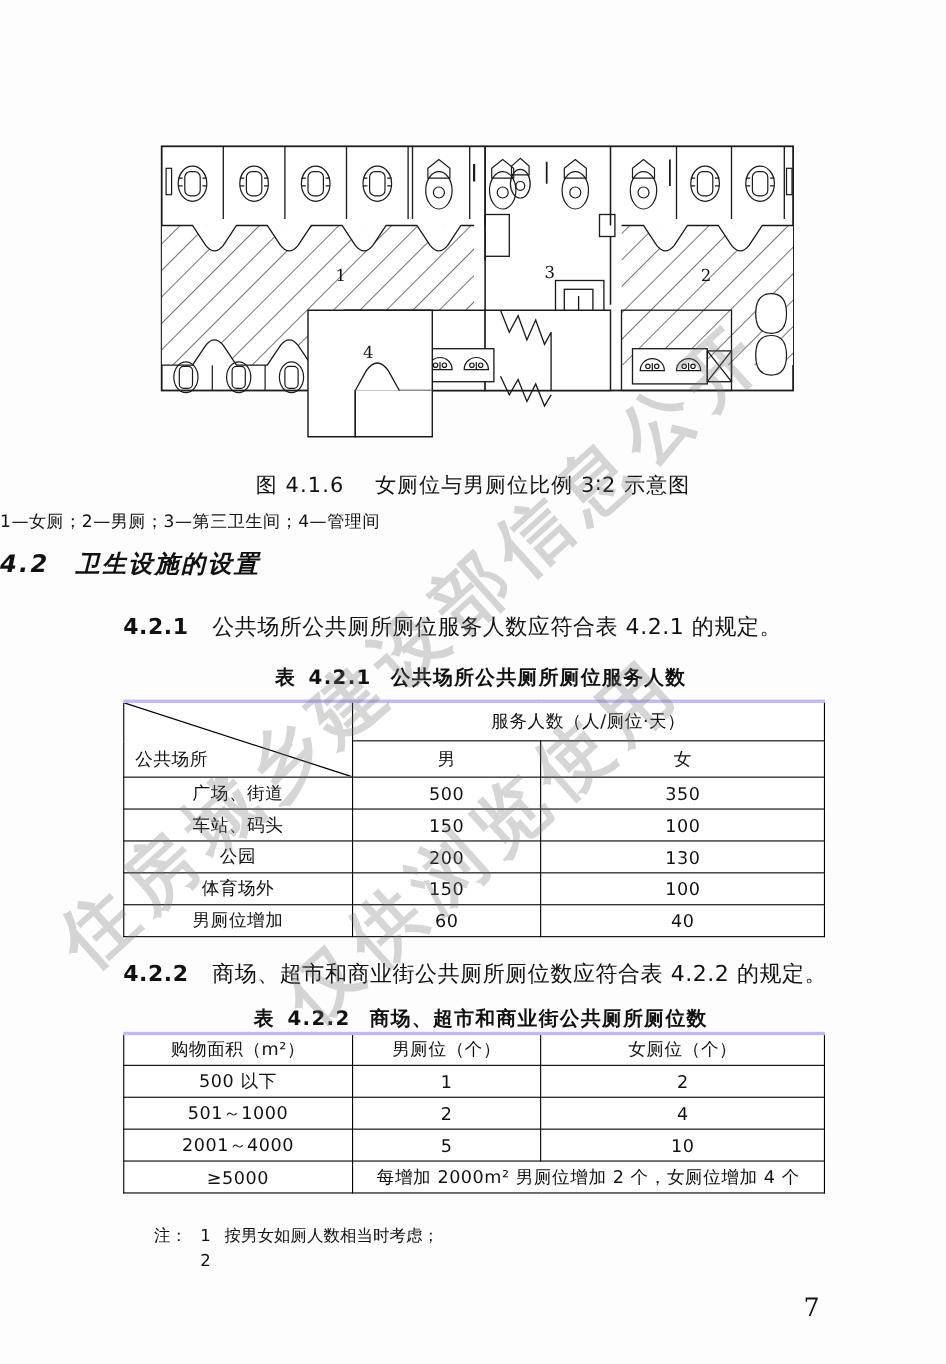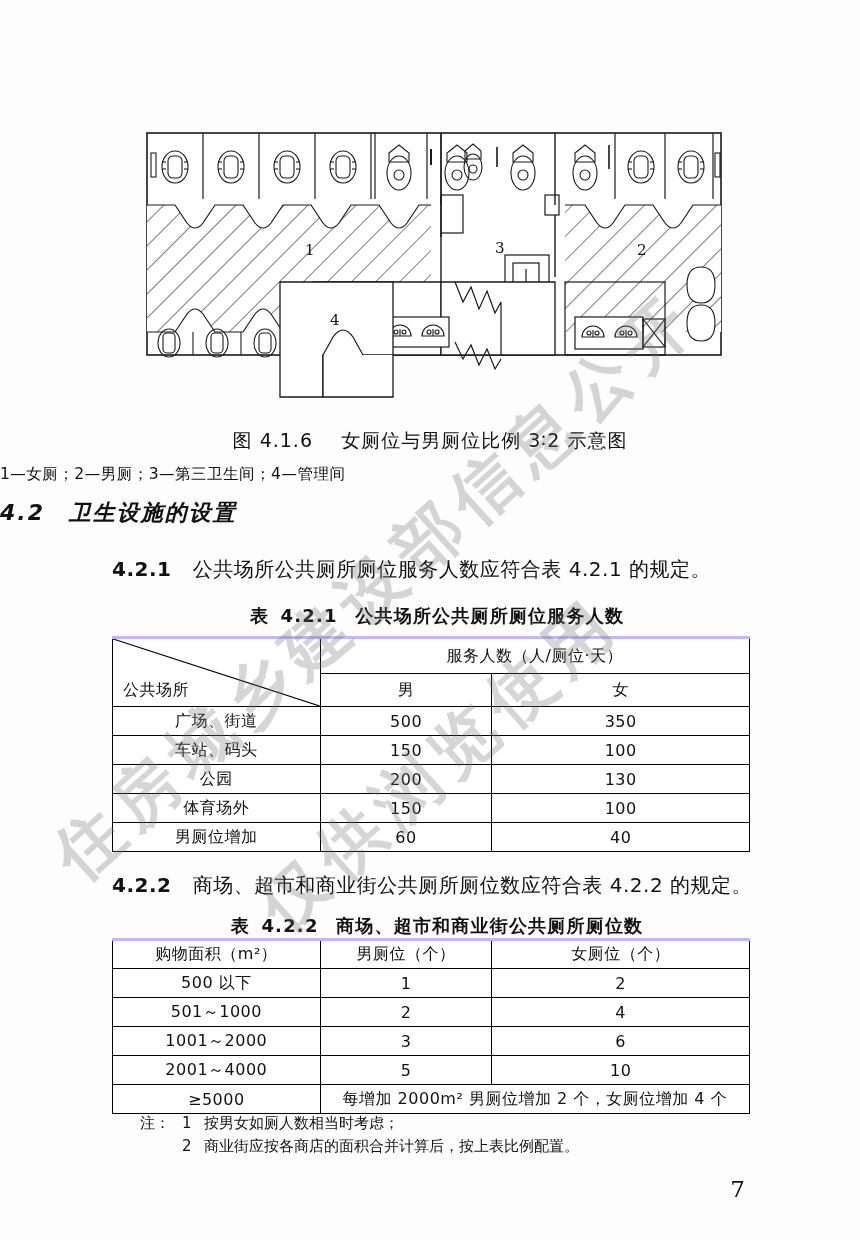--- a/index.html
+++ b/index.html
@@ -521,46 +521,40 @@
         <td>500 以下</td>
         <td>1</td>
         <td>2</td>
       </tr>
       <tr>
         <td>501～1000</td>
         <td>2</td>
         <td>4</td>
       </tr>
       <tr>
-        <td>1001～2000</td>
-        <td>3</td>
-        <td>6</td>
-      </tr>
-      <tr>
         <td>2001～4000</td>
         <td>5</td>
         <td>10</td>
       </tr>
       <tr>
         <td>≥5000</td>
         <td class="merged-note" colspan="2">每增加 2000m² 男厕位增加 2 个，女厕位增加 4 个</td>
       </tr>
     </tbody>
   </table>
 
   <div class="notes">
     <div class="note-row">
       <span class="note-label">注：</span>
       <span class="note-idx">1</span>
       <span class="note-txt">按男女如厕人数相当时考虑；</span>
     </div>
     <div class="note-row">
       <span class="note-label"></span>
       <span class="note-idx">2</span>
-      <span class="note-txt">商业街应按各商店的面积合并计算后，按上表比例配置。</span>
     </div>
   </div>
 
   <div class="page-number">7</div>
 
   <div class="watermark">
     <div class="wm-text wm-a">住房城乡建设部信息公开</div>
     <div class="wm-text wm-b">仅供浏览使用</div>
   </div>
 

